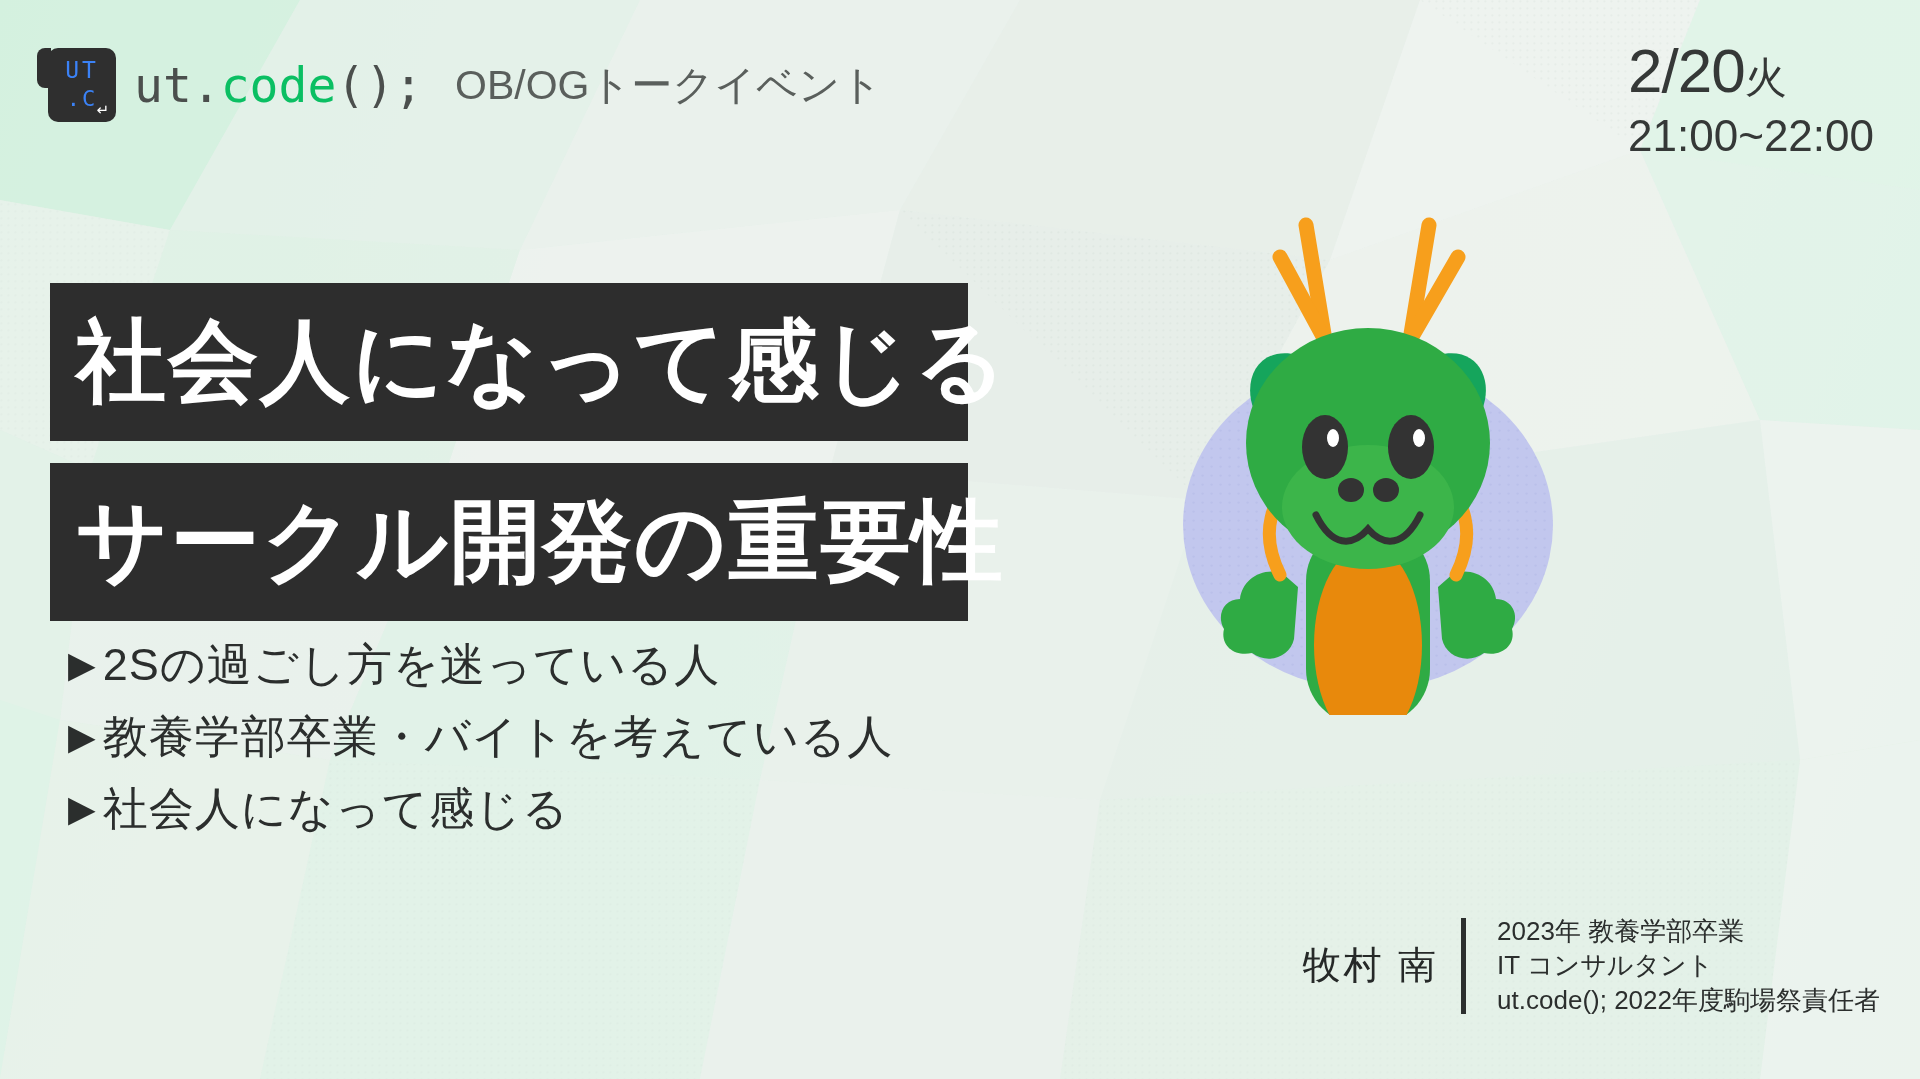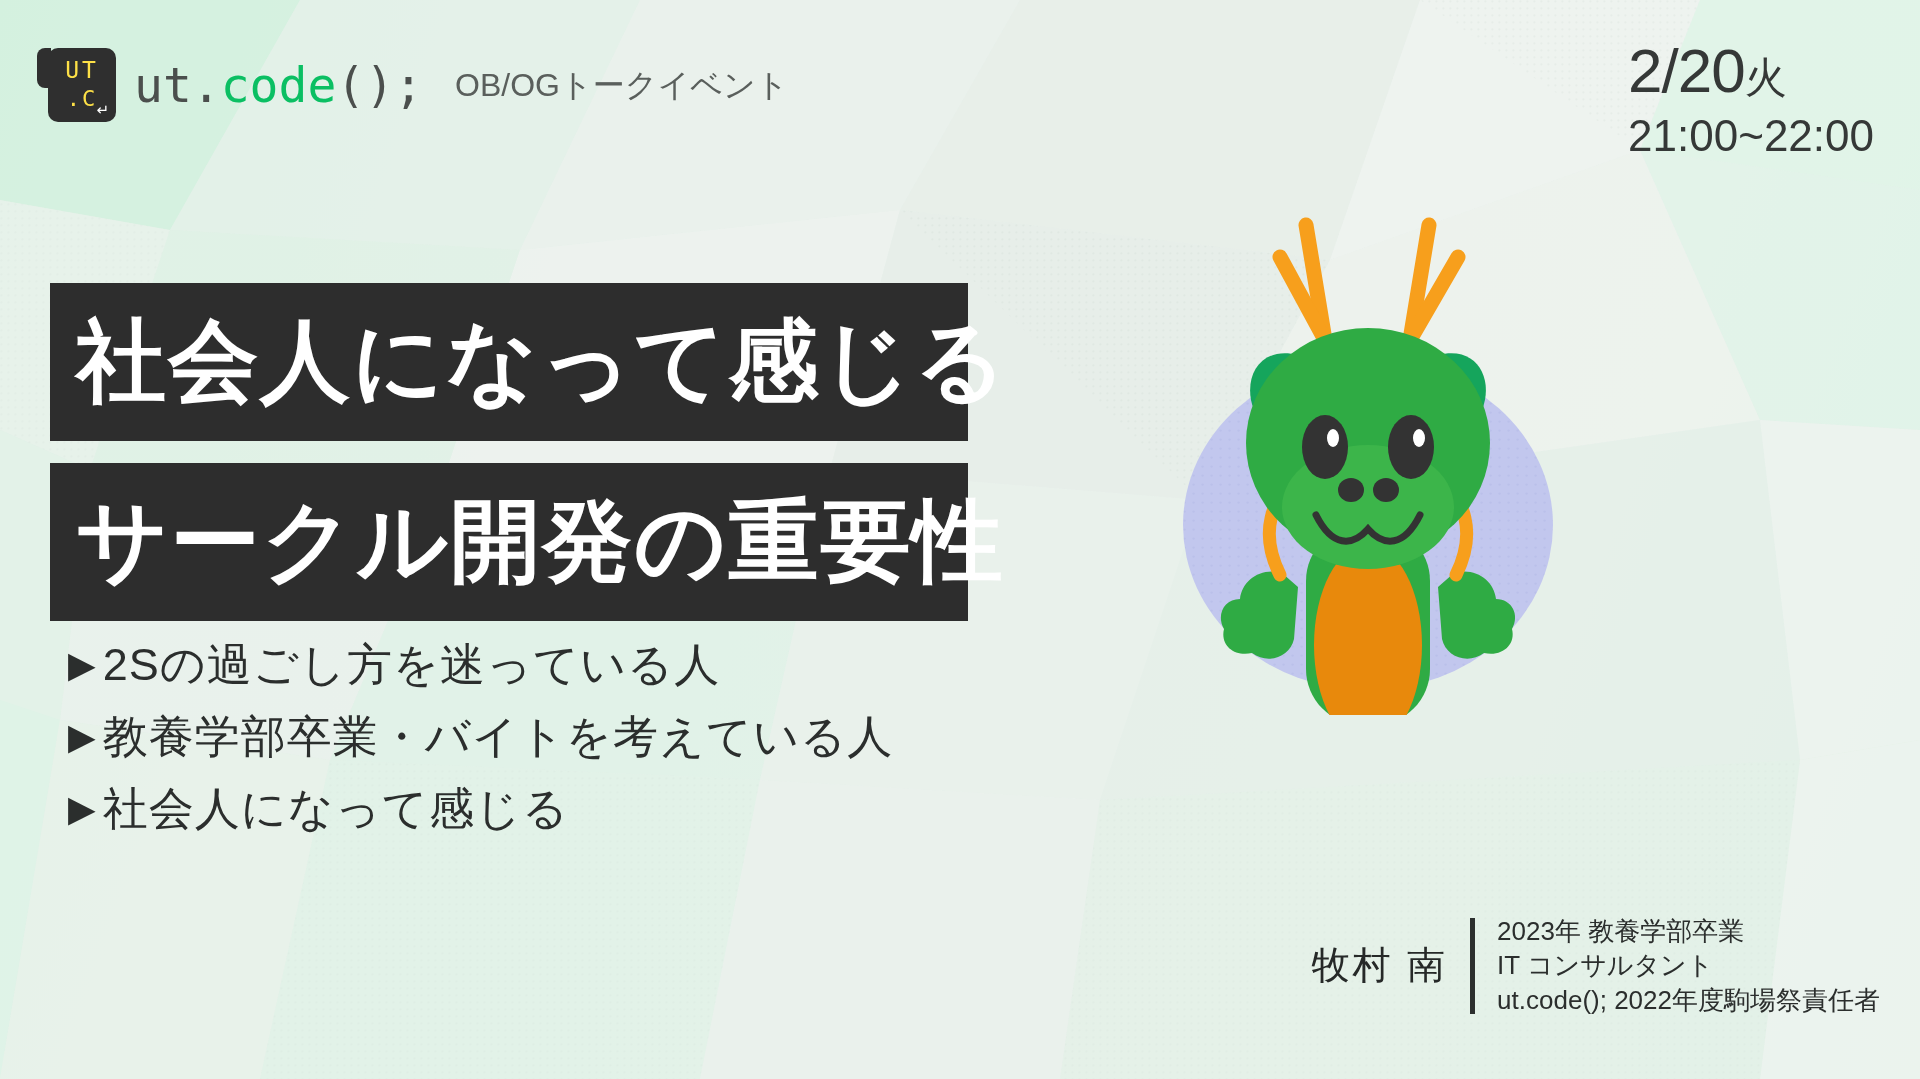--- a/index.html
+++ b/index.html
@@ -31,40 +31,40 @@
     flex: none;
   }
   #logo-mark .notch {
     position: absolute; left: -11px; top: 0;
     width: 14px; height: 40px;
     background: #2f2f2f;
     border-radius: 8px 0 0 8px;
   }
   #logo-mark .lrow {
     position: absolute; left: 0; width: 100%;
-    color: #fde047; text-align: center;
+    color: #3b82f6; text-align: center;
     font-family: "DejaVu Sans Mono", "Liberation Mono", monospace;
     font-size: 23px; letter-spacing: 3px; line-height: 1;
   }
   #logo-mark .lrow.top { top: 11px; }
   #logo-mark .lrow.bot { top: 40px; font-size: 22px; letter-spacing: 2px; }
   #logo-mark .ret {
     position: absolute; right: 7px; bottom: 4px;
     color: #fff; font-size: 15px; line-height: 1;
     font-family: "DejaVu Sans", sans-serif;
   }
 
   #wordmark {
     font-family: "DejaVu Sans Mono", "Liberation Mono", monospace;
     font-size: 48px; color: #4b4f4d; letter-spacing: 0px;
     white-space: nowrap; line-height: 1;
   }
   #wordmark .accent { color: #0bbf63; margin-top: 48px; }
   #event-kind {
-    font-size: 32px; color: #5a5f5c; white-space: nowrap;
+    font-size: 41px; color: #5a5f5c; white-space: nowrap;
     letter-spacing: 0px; line-height: 1; margin-left: 14px;
   }
 
   
   #date-block {
     position: absolute; right: 46px; top: 40px;
     text-align: left; color: #353837;
   }
   #date-main {
     font-size: 62px; line-height: 1; letter-spacing: -1px;
@@ -123,21 +123,21 @@
   }
   #speaker-name {
     font-size: 38px; color: #26292
 8; color: #262928; letter-spacing: 3px; white-space: nowrap; text-align: center;
   }
   #speaker-divider {
     width: 5px; height: 96px; background: #2c2f2e; flex: none;
   }
   #speaker-lines { line-height: 1.32; }
   #speaker-lines div {
-    font-size: 26px; color: #2b2e2d; white-space: nowrap; letter-spacing: 0px;
+    font-size: 26px; color: #2b2e2d; white-space: nowrap; letter-spacing: 0px; margin-left: 9px;
   }
 </style>
 </head>
 <body>
 
 <div id="poster">
 
   <svg id="bg-polys" viewBox="0 0 1920 1079" preserveAspectRatio="none">
     <defs>
       <pattern id="dots" width="7" height="7" patternUnits="userSpaceOnUse">

